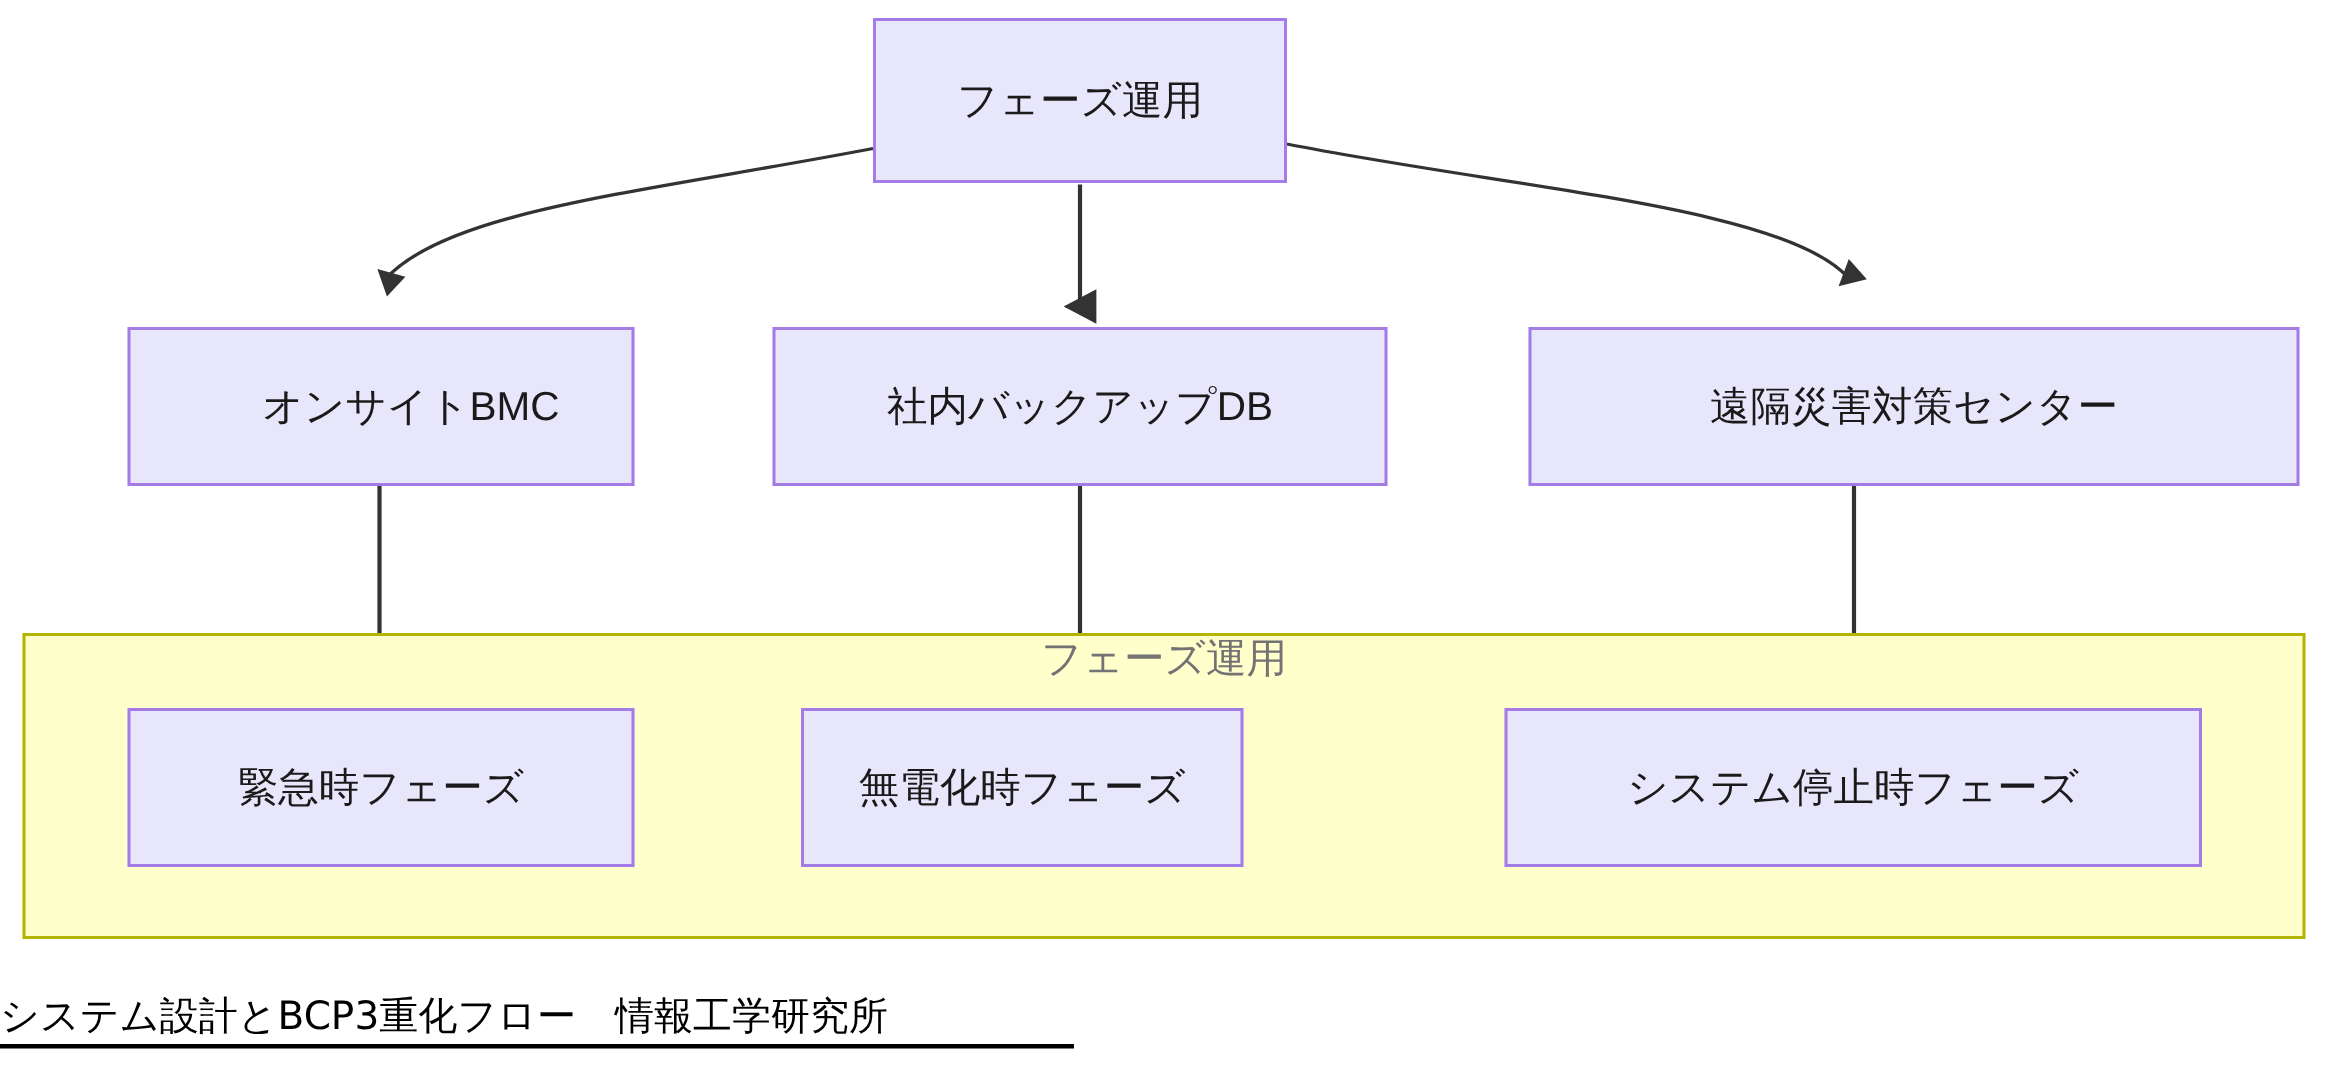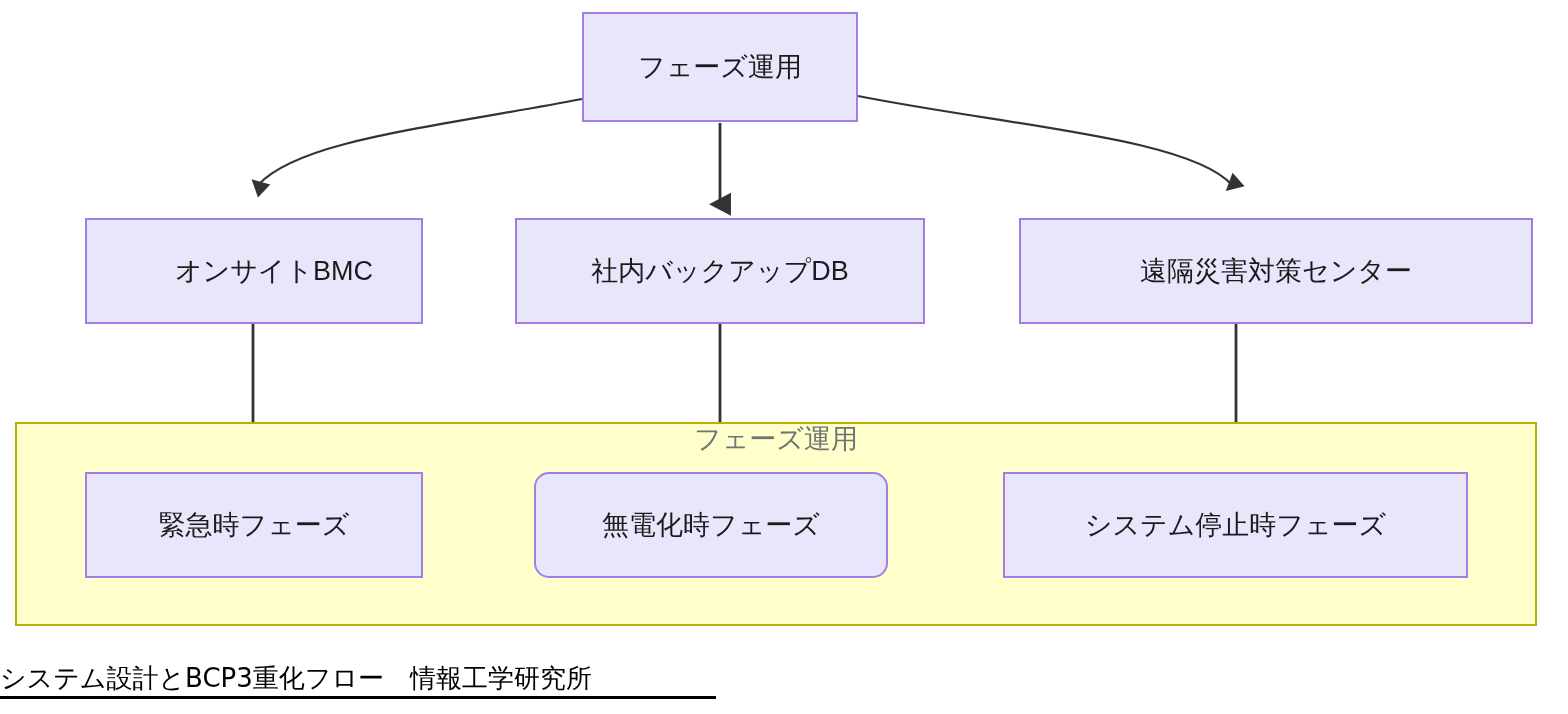--- a/index.html
+++ b/index.html
@@ -97,18 +97,18 @@
   <div class="group-box" style="left:15px; top:422px; width:1522px; height:204px;"></div>
   <div class="group-label" style="left:15px; top:424px; width:1522px;">フェーズ運用</div>
 
   <div class="node" style="left:582px; top:12px; width:276px; height:110px;">フェーズ運用</div>
 
   <div class="node" style="left:85px; top:218px; width:338px; height:106px;padding-left:40px;">オンサイトBMC</div>
   <div class="node" style="left:515px; top:218px; width:410px; height:106px;">社内バックアップDB</div>
   <div class="node" style="left:1019px; top:218px; width:514px; height:106px;">遠隔災害対策センター</div>
 
   <div class="node" style="left:85px; top:472px; width:338px; height:106px;">緊急時フェーズ</div>
-  <div class="node" style="left:534px; top:472px; width:354px; height:106px;border-radius:15px;">無電化時フェーズ</div>
+  <div class="node" style="left:534px; top:472px; width:295px; height:106px;">無電化時フェーズ</div>
   <div class="node" style="left:1003px; top:472px; width:465px; height:106px;">システム停止時フェーズ</div>
 
   <div class="caption">システム設計とBCP3重化フロー　情報工学研究所</div>
 
 </div>
 
 </body></html>

